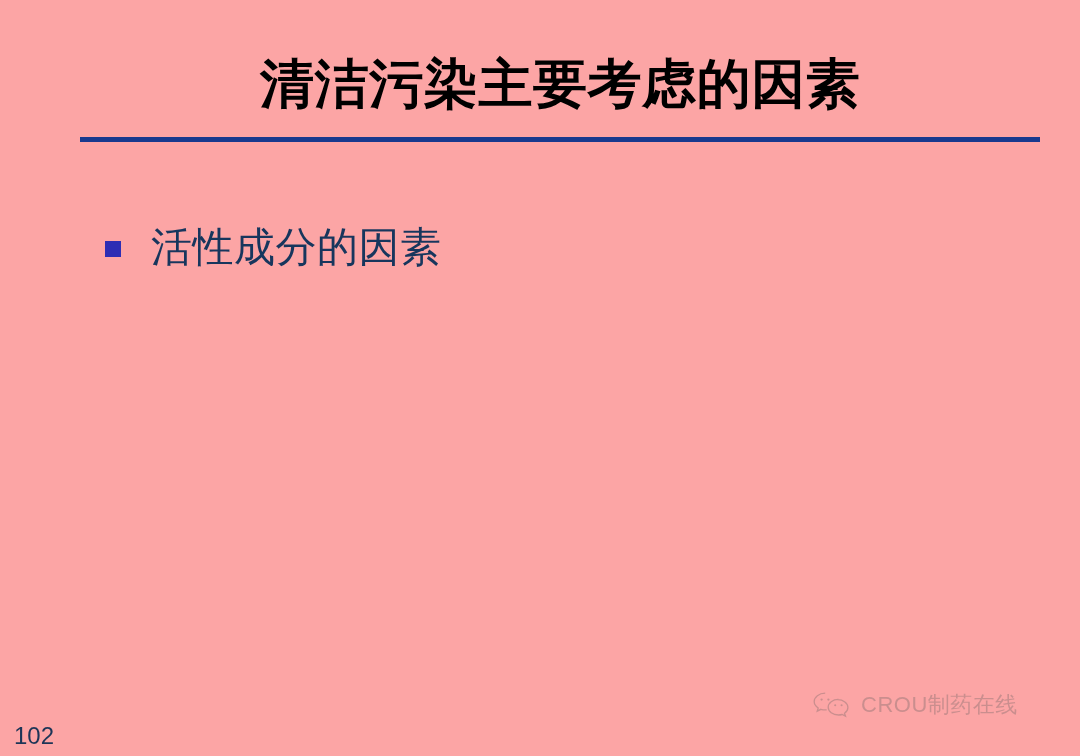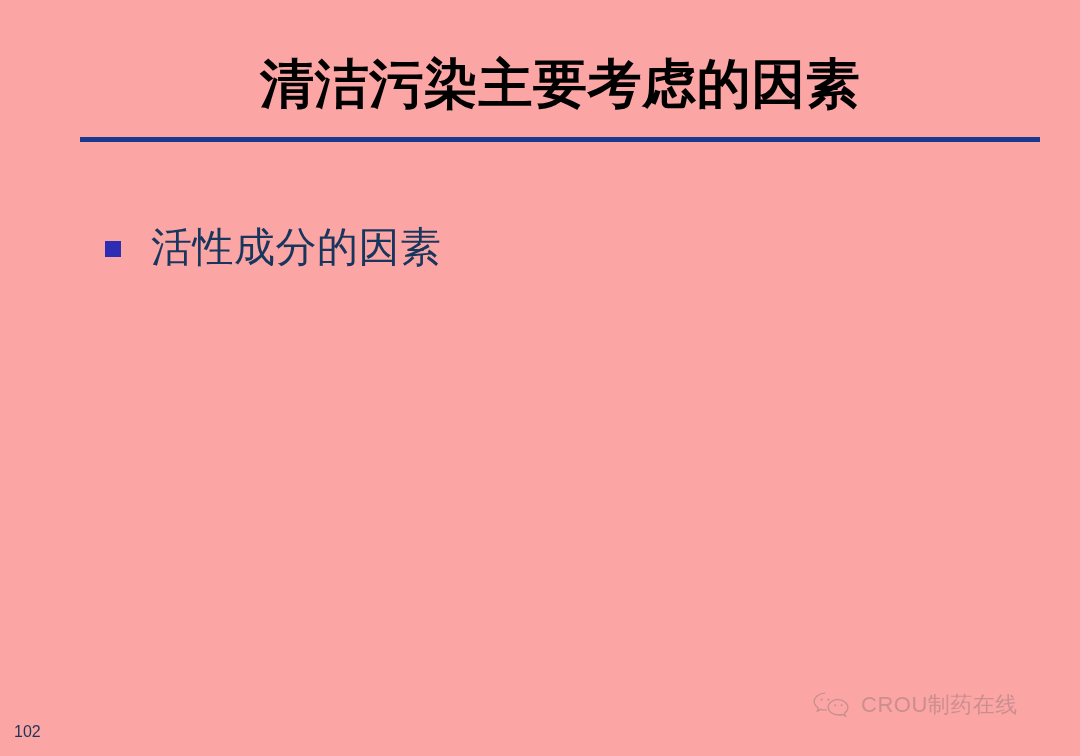--- a/index.html
+++ b/index.html
@@ -84,21 +84,21 @@
     white-space: nowrap;
     letter-spacing: 0.5px;
   }
 
   
   #page-number {
     position: absolute;
     left: 14px;
     top: 724px;
     font-family: "Liberation Sans", "DejaVu Sans", sans-serif;
-    font-size: 16px;
+    font-size: 24px;
     color: #1d3557;
     line-height: 1;
   }
 
   
   #watermark {
     position: absolute;
     left: 812px;
     top: 690px;
     display: flex;

